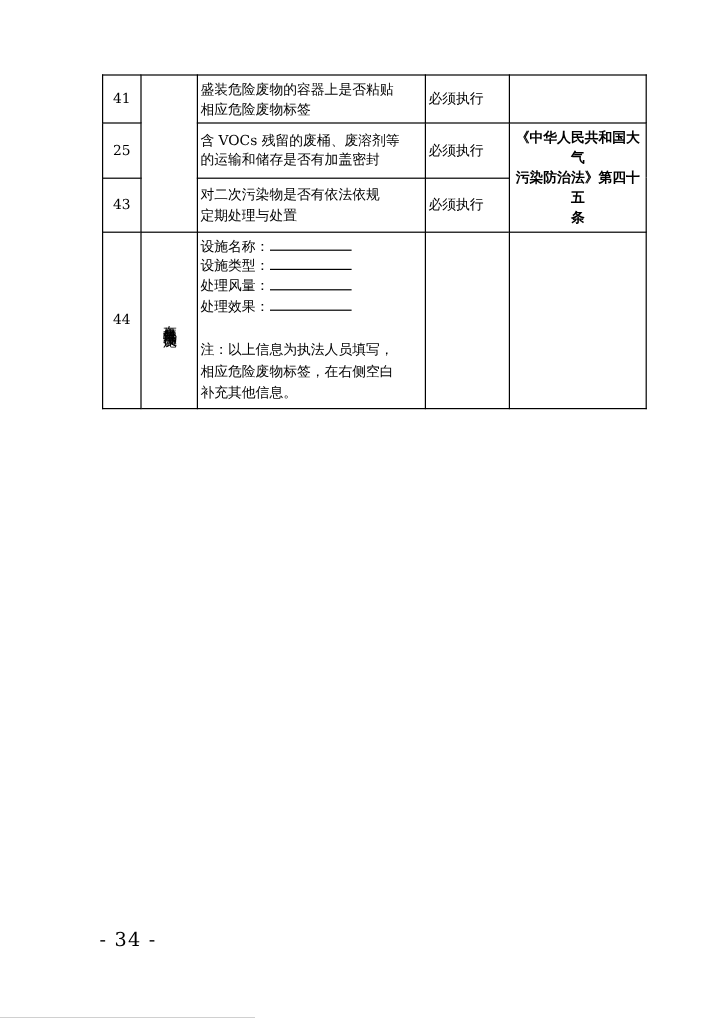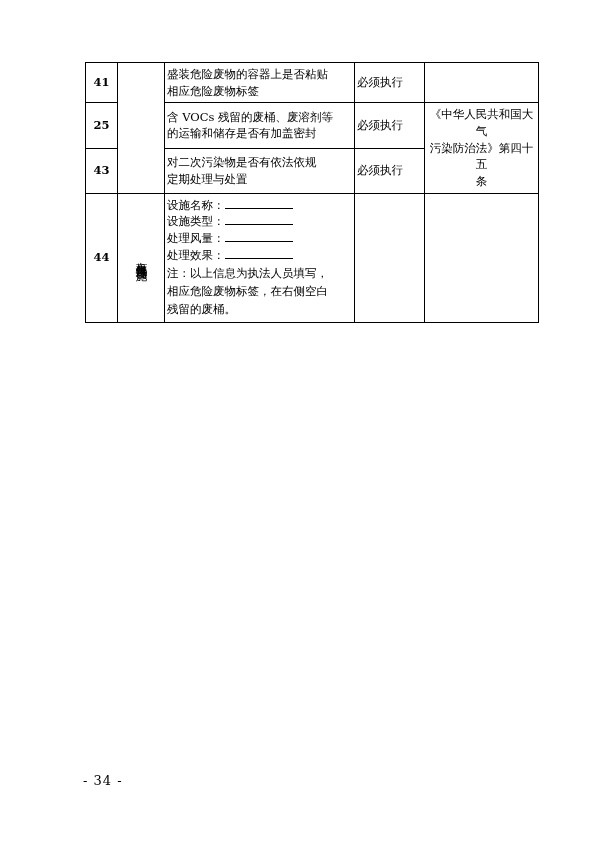--- a/index.html
+++ b/index.html
@@ -25,25 +25,25 @@
     border-collapse: collapse;
     table-layout: fixed;
   }
   .doc-table td {
     border: 1px solid #000;
     vertical-align: middle;
     padding: 3px 2px;
     font-size: 11.5px;
     line-height: 1.45;
   }
-  .col-num { width: 27px; text-align: center; font-weight: bold; }
+  .col-num { width: 27px; text-align: center; }
   .col-cat { width: 42px; text-align: center; }
   .col-item { width: 185px; text-align: center; }
   .col-req { width: 65px; }
-  .col-basis { width: 109px; text-align: center; }
+  .col-basis { width: 109px; text-align: center; font-weight: bold; }
 
   .cat-vertical {
     writing-mode: vertical-rl;
     text-orientation: upright;
     display: inline-block;
     letter-spacing: 1px;
     line-height: 1.15;
     font-size: 11.5px;
   }
   .cell-center-two {
@@ -66,32 +66,32 @@
     white-space: nowrap;
   }
   .blank-line {
     display: inline-block;
     border-bottom: 1px solid #000;
     width: 68px;
     vertical-align: baseline;
     height: 0.95em;
   }
   .note {
-    margin-top: 2px;
+    margin-top: 20px;
     line-height: 1.55;
     text-indent: 0;
   }
   .note-indent {
     display: block;
   }
   .page-number {
     position: absolute;
     left: 83px;
     top: 773px;
-    font-size: 13px;
+    font-size: 16px;
     letter-spacing: 1px;
     font-family: "DejaVu Serif", "Liberation Serif", serif;
   }
   .tall-row td { }
 </style>
 </head>
 <body>
 
 <div class="page">
 
@@ -134,21 +134,21 @@
           <span class="cat-vertical">有机废气治理设施</span>
         </td>
         <td class="col-item facility-cell">
           <div class="facility-line"><span>设施名称：</span><span class="blank-line"></span></div>
           <div class="facility-line"><span>设施类型：</span><span class="blank-line"></span></div>
           <div class="facility-line"><span>处理风量：</span><span class="blank-line"></span></div>
           <div class="facility-line"><span>处理效果：</span><span class="blank-line"></span></div>
           <div class="note">
             <span class="note-indent">注：以上信息为执法人员填写，</span>
             <span class="note-indent">相应危险废物标签，在右侧空白</span>
-            <span class="note-indent">残留的废桶。</span>
+            <span class="note-indent">补充其他信息。</span>
           </div>
         </td>
         <td class="col-req"></td>
         <td class="col-basis"></td>
       </tr>
     </tbody>
   </table>
 
   <div class="page-number">- 34 -</div>
 

